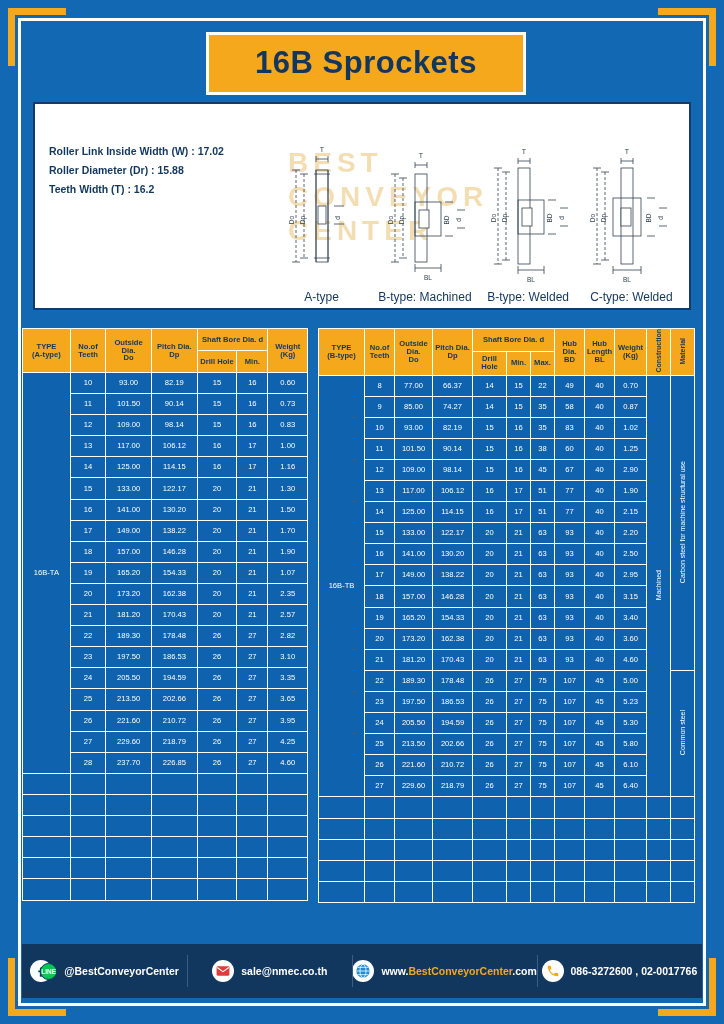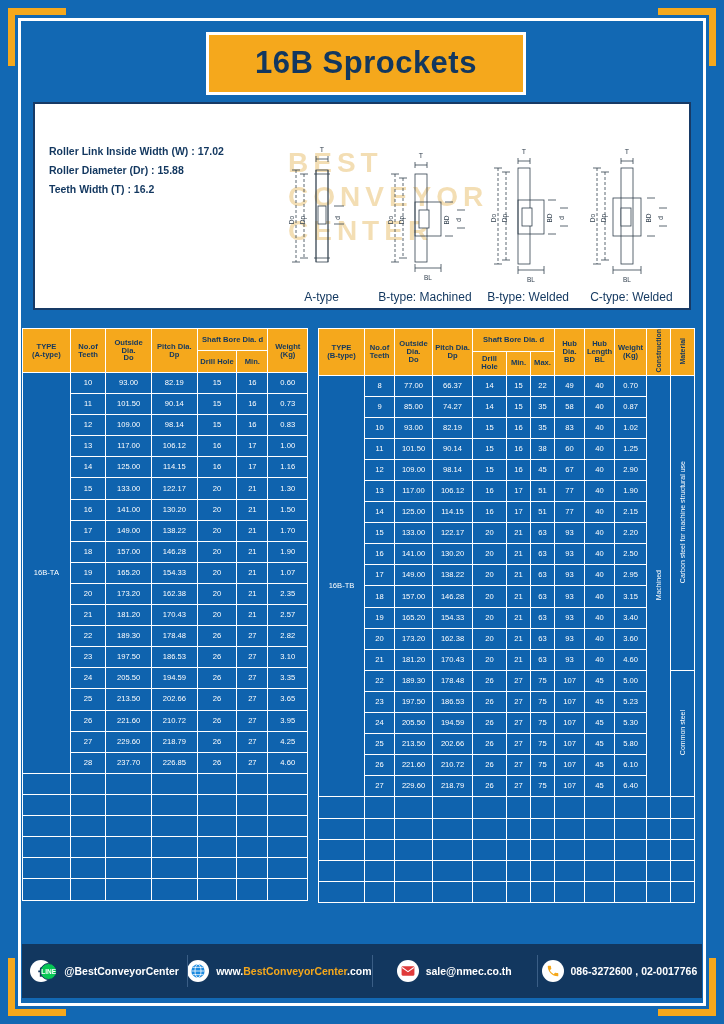--- a/index.html
+++ b/index.html
@@ -947,36 +947,36 @@
           <svg width="14" height="14" viewBox="0 0 24 24">
               <path fill="#12375f" d="M13.5 22v-8h2.7l.4-3h-3.1V9.1c0-.9.25-1.5 1.5-1.5H16.7V4.9c-.3 0-1.3-.1-2.5-.1-2.5 0-4.2 1.5-4.2 4.3V11H7.3v3h2.7v8z"></path>
             </svg>
         </span>
         <span class="ficon line-badge">LINE</span>
       </div>
       <span>@BestConveyorCenter</span>
     </div>
     <div class="fitem">
       <span class="ficon">
+        <svg width="14" height="12" viewBox="0 0 24 20">
+            <rect x="1" y="2" width="22" height="16" rx="2" fill="#e03a3a"></rect>
+            <path d="M2 4l10 7 10-7" stroke="#ffffff" stroke-width="1.8" fill="none"></path>
+          </svg>
+      </span>
+      <span>sale@nmec.co.th</span>
+    </div>
+    <div class="fitem">
+      <span class="ficon">
         <svg width="16" height="16" viewBox="0 0 24 24">
             <circle cx="12" cy="12" r="10" fill="#1b8ae0"></circle>
             <ellipse cx="12" cy="12" rx="4.5" ry="10" fill="none" stroke="#ffffff" stroke-width="1.2"></ellipse>
             <path d="M2 12h20M4 6.5h16M4 17.5h16" stroke="#ffffff" stroke-width="1.2" fill="none"></path>
           </svg>
       </span>
       <span><span class="site-white">www.</span><span class="site-yellow">BestConveyorCenter</span><span class="site-white">.com</span></span>
-    </div>
-    <div class="fitem">
-      <span class="ficon">
-        <svg width="14" height="12" viewBox="0 0 24 20">
-            <rect x="1" y="2" width="22" height="16" rx="2" fill="#e03a3a"></rect>
-            <path d="M2 4l10 7 10-7" stroke="#ffffff" stroke-width="1.8" fill="none"></path>
-          </svg>
-      </span>
-      <span>sale@nmec.co.th</span>
     </div>
     <div class="fitem">
       <span class="ficon">
         <svg width="14" height="14" viewBox="0 0 24 24">
             <path fill="#f5a81c" d="M6.6 10.8c1.4 2.8 3.8 5.1 6.6 6.6l2.2-2.2c.3-.3.7-.4 1-.2 1.2.4 2.4.6 3.7.6.6 0 1 .4 1 1V20c0 .6-.4 1-1 1C10.6 21 3 13.4 3 4c0-.6.4-1 1-1h3.5c.6 0 1 .4 1 1 0 1.3.2 2.5.6 3.7.1.3 0 .7-.2 1z"></path>
           </svg>
       </span>
       <span>086-3272600 , 02-0017766</span>
     </div>
   </div>

